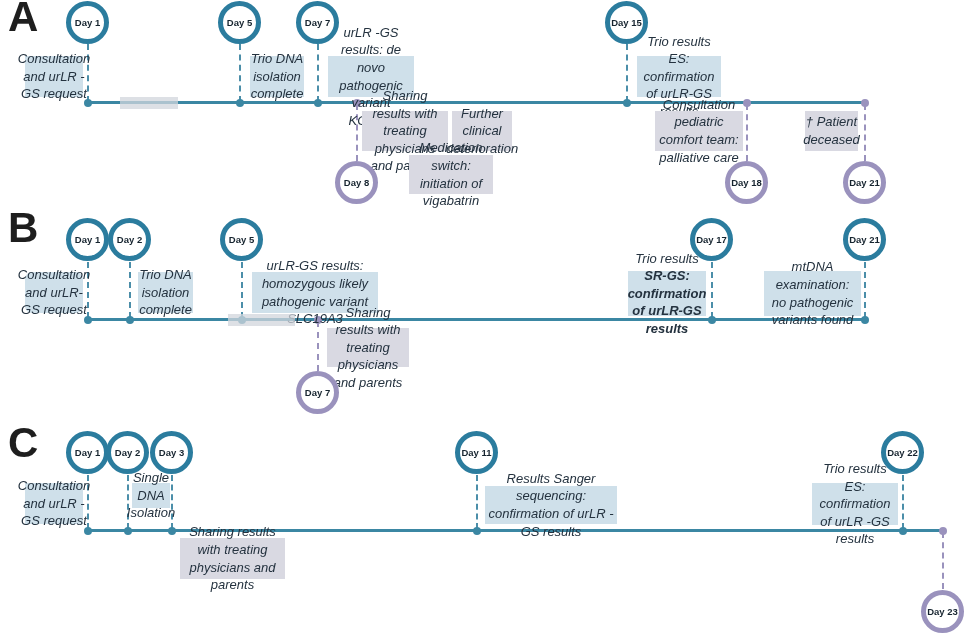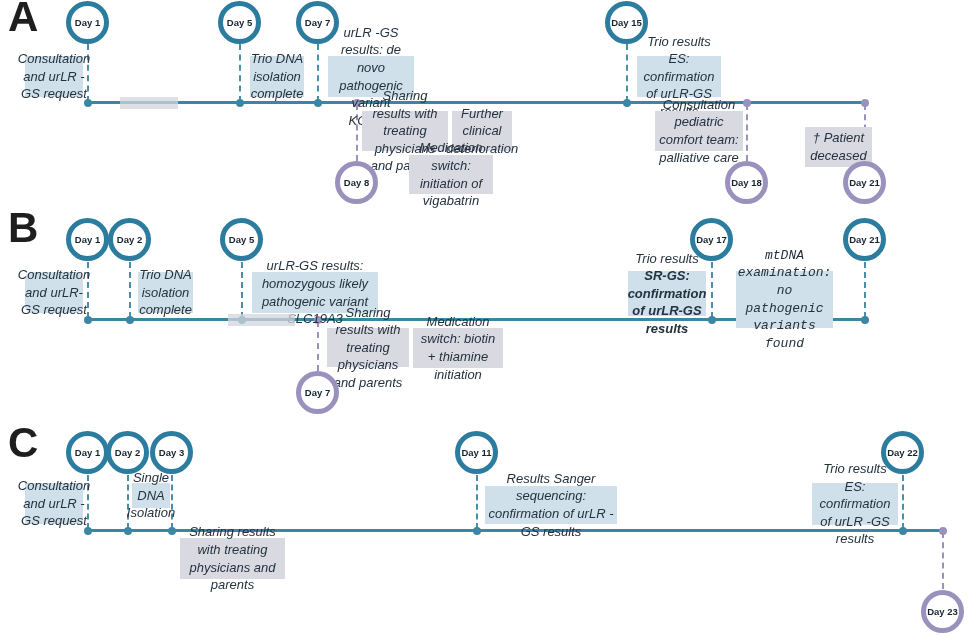--- a/index.html
+++ b/index.html
@@ -80,21 +80,21 @@
     </div>
 
   <div class="evt" style="left:25px;top:56px;width:58px;height:41px;">Consultation and urLR -GS request</div>
   <div class="evt" style="left:250px;top:56px;width:54px;height:41px;">Trio DNA isolation complete</div>
   <div class="evt" style="left:328px;top:56px;width:86px;height:41px;">urLR -GS results: de novo pathogenic variant KCNQ2</div>
   <div class="evt" style="left:637px;top:56px;width:84px;height:41px;">Trio results ES: confirmation of urLR-GS results</div>
   <div class="evt below" style="left:362px;top:111px;width:86px;height:40px;">Sharing results with treating physicians and parents</div>
   <div class="evt below" style="left:452px;top:111px;width:60px;height:40px;">Further clinical deterioration</div>
   <div class="evt below" style="left:655px;top:111px;width:88px;height:40px;">Consultation pediatric comfort team: palliative care</div>
   <div class="evt below" style="left:409px;top:155px;width:84px;height:39px;">Medication switch: initiation of vigabatrin</div>
-  <div class="evt below" style="left:805px;top:111px;width:67px;height:40px;margin-top:16px;">† Patient deceased</div>
+  <div class="evt below" style="left:805px;top:111px;width:53px;height:40px;">† Patient deceased</div>
 
   <div class="plabel" style="left:8px;top:207px;">B</div>
   <div class="tl" style="left:88px;top:318px;width:778px;"></div>
   <div class="graybar" style="left:228px;top:314px;width:67px;"></div>
 
   <div class="vline" style="left:87px;top:262px;height:56px;"></div>
   <div class="vline" style="left:129px;top:262px;height:56px;"></div>
   <div class="vline" style="left:241px;top:262px;height:56px;"></div>
   <div class="vline" style="left:711px;top:262px;height:56px;"></div>
   <div class="vline" style="left:864px;top:262px;height:56px;"></div>
@@ -126,23 +126,22 @@
   <div class="ring purple" style="left:296px;top:371px;">
       <span>Day 7</span>
     </div>
 
   <div class="evt" style="left:25px;top:272px;width:58px;height:41px;border-radius:7px;">Consultation and urLR-GS request</div>
   <div class="evt" style="left:138px;top:272px;width:55px;height:41px;">Trio DNA isolation complete</div>
   <div class="evt" style="left:252px;top:272px;width:126px;height:41px;">urLR-GS results: homozygous likely pathogenic variant SLC19A3</div>
   <div class="evt" style="left:628px;top:271px;width:78px;height:45px;">
     <div><span>Trio results</span> <b>SR-GS: confirmation of urLR-GS results</b></div>
   </div>
-  <div class="evt" style="left:736px;top:271px;width:97px;height:57px;font-family:Liberation Mono, monospace;">mtDNA examination: no pathogenic variants found</div>
+  <div class="evt" style="left:764px;top:271px;width:97px;height:45px;">mtDNA examination: no pathogenic variants found</div>
   <div class="evt below" style="left:327px;top:328px;width:82px;height:39px;">Sharing results with treating physicians and parents</div>
-  <div class="evt below" style="left:413px;top:328px;width:90px;height:40px;">Medication switch: biotin + thiamine initiation</div>
 
   <div class="plabel" style="left:8px;top:422px;">C</div>
   <div class="tl" style="left:88px;top:529px;width:855px;"></div>
 
   <div class="vline" style="left:87px;top:475px;height:54px;"></div>
   <div class="vline" style="left:127px;top:475px;height:54px;"></div>
   <div class="vline" style="left:171px;top:475px;height:54px;"></div>
   <div class="vline" style="left:476px;top:475px;height:54px;"></div>
   <div class="vline" style="left:902px;top:475px;height:54px;"></div>
 

